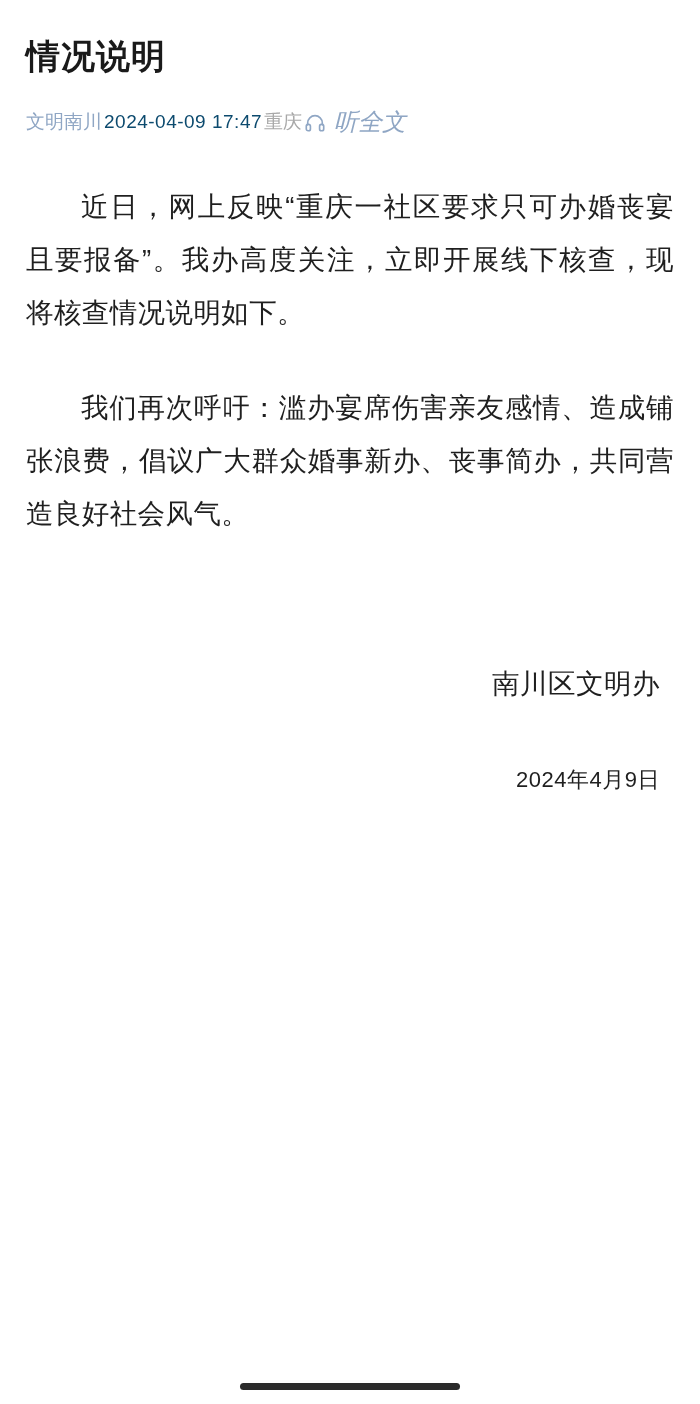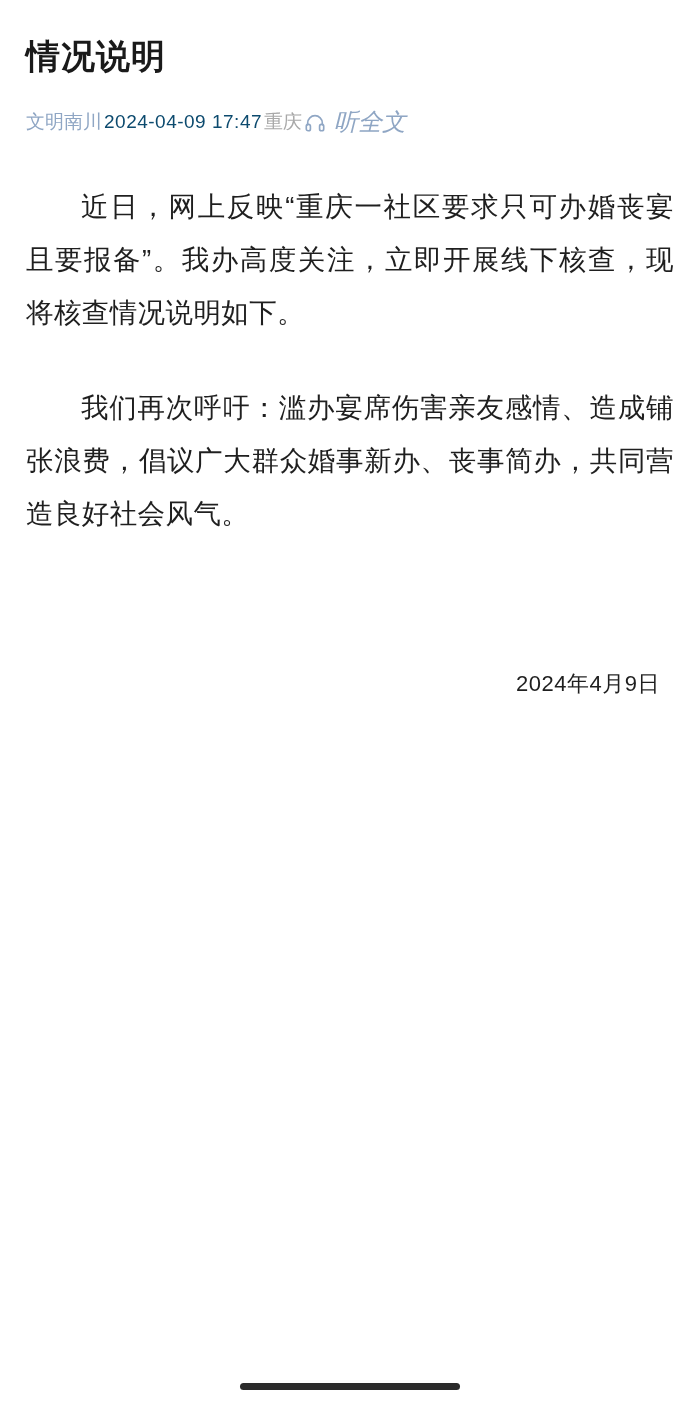--- a/index.html
+++ b/index.html
@@ -137,18 +137,19 @@
       <span class="listen-label">听全文</span>
     </span>
   </div>
 
   <div class="body-content">
     <p class="para">近日，网上反映“重庆一社区要求只可办婚丧宴且要报备”。我办高度关注，立即开展线下核查，现将核查情况说明如下。</p>
     <p class="para">我们再次呼吁：滥办宴席伤害亲友感情、造成铺张浪费，倡议广大群众婚事新办、丧事简办，共同营造良好社会风气。</p>
   </div>
 
   <div class="signature-block">
+    <div class="sign-org">南川区文明办</div>
     <div class="sign-date">2024年4月9日</div>
   </div>
 
   <div class="home-indicator"></div>
 
 </div>
 
 </body></html>

